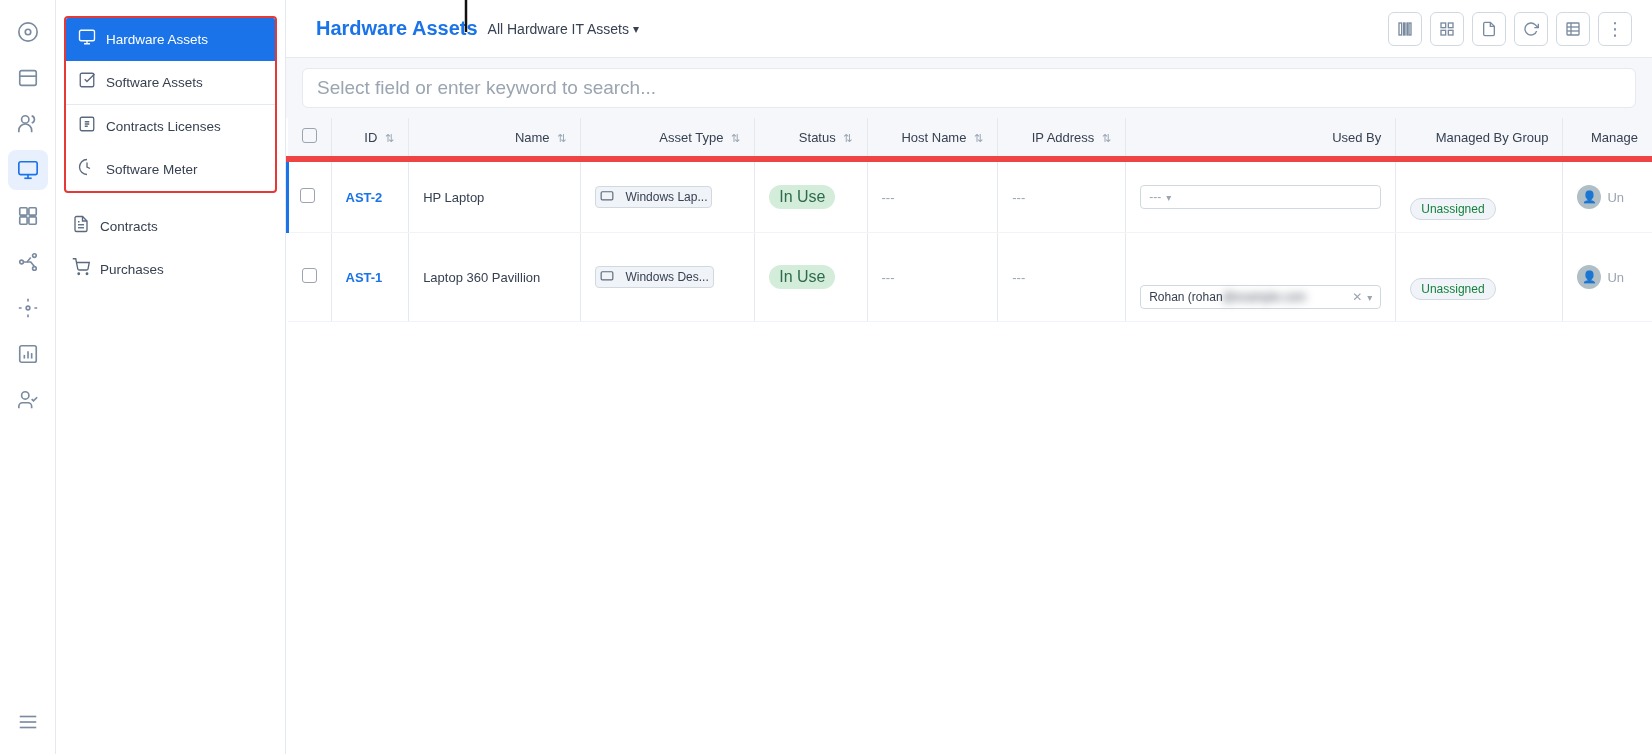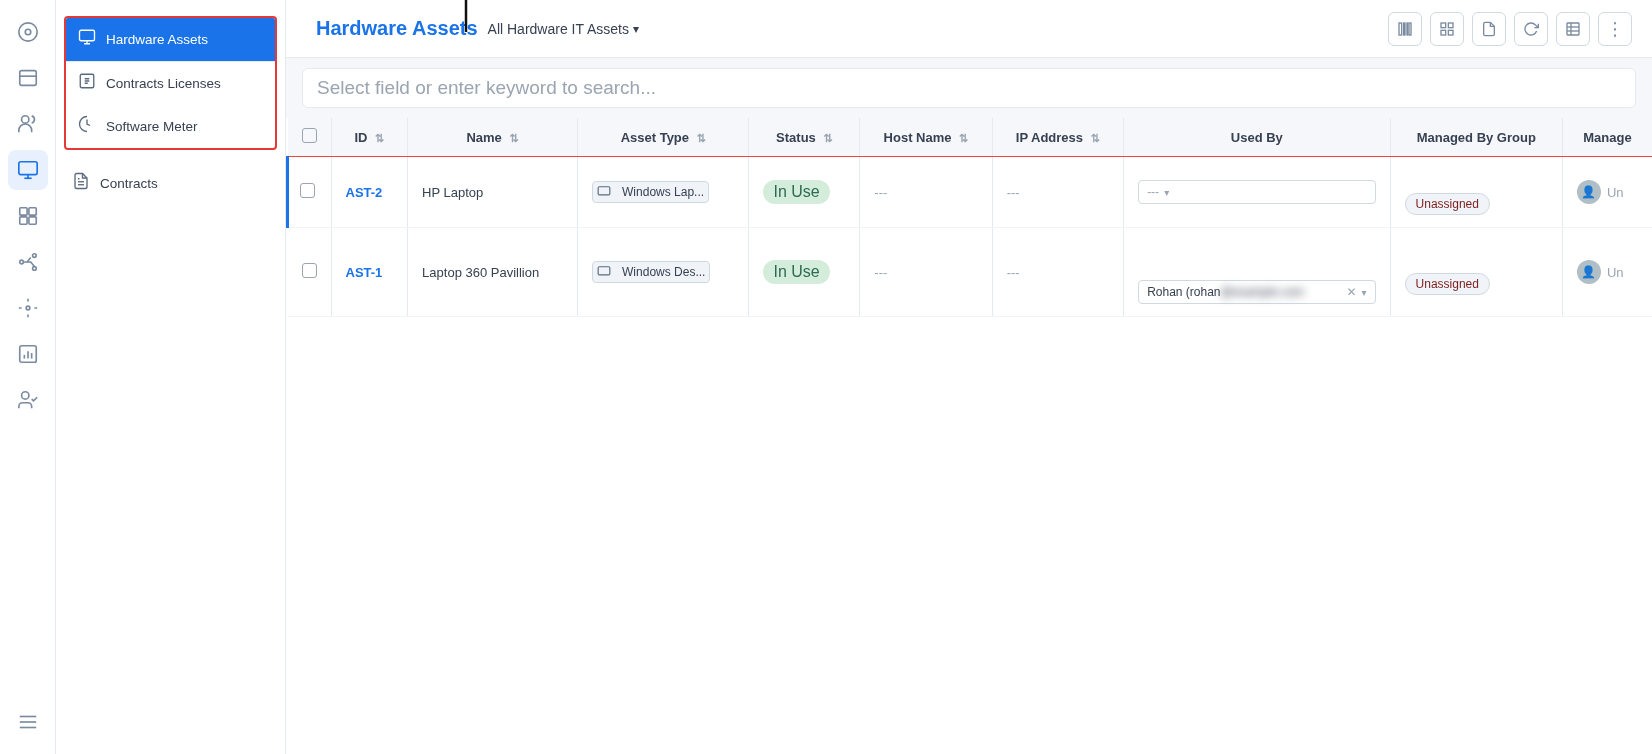--- a/index.html
+++ b/index.html
@@ -159,24 +159,24 @@
       font-size: 13px;
     }
     thead {
       background: #f5f7fa;
       position: sticky;
       top: 0;
       z-index: 1;
     }
     th {
       padding: 10px 14px;
-      text-align: center;
-      font-weight: 700;
+      text-align: right;
+      font-weight: 400;
       color: #374151;
-      border-bottom: 1px solid #ef4444;
+      border-bottom: 6px solid #ef4444;
       white-space: nowrap;
     }
     th .sort-icon { color: #9aa5b1; font-size: 11px; margin-left: 4px; }
     td {
       padding: 12px 14px;
       border-bottom: 1px solid #f0f4f8;
       color: #374151;
       white-space: nowrap;
     }
     .checkbox-cell { width: 32px; }
@@ -226,21 +226,21 @@
     .user-select .clear-x { color: #9aa5b1; cursor: pointer; margin-left: auto; }
     .user-select .chevron { color: #9aa5b1; font-size: 10px; }
 
     .managed-badge {
       display: inline-block;
       background: #f0f4f8;
       border: 1px solid #d1d9e0;
       border-radius: 11px;
       padding: 3px 10px;
       font-size: 12px;
-      color: #7f1d1d;
+      color: #15803d;
       margin-top: 24px;
     }
 
     .avatar-circle {
       width: 24px; height: 24px;
       border-radius: 50%;
       background: #b0bec5;
       display: inline-flex;
       align-items: center;
       justify-content: center;
@@ -343,20 +343,29 @@
   <div class="sidebar-group-outlined">
     <div class="sidebar-item active">
       <span class="sidebar-icon">
         <svg width="18" height="18" viewBox="0 0 24 24" fill="none" stroke="currentColor" stroke-width="1.8">
           <rect x="2" y="3" width="20" height="14" rx="2"></rect>
             <line x1="8" y1="21" x2="16" y2="21"></line>
             <line x1="12" y1="17" x2="12" y2="21"></line>
         </svg>
       </span>
       <span>Hardware Assets</span>
+    </div>
+    <div class="sidebar-item">
+      <span class="sidebar-icon">
+        <svg width="18" height="18" viewBox="0 0 24 24" fill="none" stroke="currentColor" stroke-width="1.8">
+          <rect x="3" y="3" width="18" height="18" rx="2"></rect>
+            <polyline points="9 11 12 14 22 4"></polyline>
+        </svg>
+      </span>
+      <span>Software Assets</span>
     </div>
     <div class="sidebar-item" style="border-top:1px solid #e5e9f0;">
       <span class="sidebar-icon">
         <svg width="18" height="18" viewBox="0 0 24 24" fill="none" stroke="currentColor" stroke-width="1.8">
           <rect x="3" y="3" width="18" height="18" rx="2"></rect>
             <path d="M9 9h6M9 12h6M9 15h4"></path>
         </svg>
       </span>
       <span>Contracts Licenses</span>
     </div>
@@ -375,20 +384,30 @@
     <span class="sidebar-icon">
       <svg width="18" height="18" viewBox="0 0 24 24" fill="none" stroke="currentColor" stroke-width="1.8">
         <path d="M14 2H6a2 2 0 0 0-2 2v16a2 2 0 0 0 2 2h12a2 2 0 0 0 2-2V8z"></path>
           <polyline points="14 2 14 8 20 8"></polyline>
           <line x1="16" y1="13" x2="8" y2="13"></line>
           <line x1="16" y1="17" x2="8" y2="17"></line>
           <polyline points="10 9 9 9 8 9"></polyline>
       </svg>
     </span>
     <span>Contracts</span>
+  </div>
+  <div class="sidebar-item">
+    <span class="sidebar-icon">
+      <svg width="18" height="18" viewBox="0 0 24 24" fill="none" stroke="currentColor" stroke-width="1.8">
+        <circle cx="9" cy="21" r="1"></circle>
+          <circle cx="20" cy="21" r="1"></circle>
+          <path d="M1 1h4l2.68 13.39a2 2 0 0 0 2 1.61h9.72a2 2 0 0 0 2-1.61L23 6H6"></path>
+      </svg>
+    </span>
+    <span>Purchases</span>
   </div>
 </div>
 
 <div class="main">
 
   <div class="header">
     <div class="header-left">
 
       <div style="position:relative;">
         <div style="position:absolute; left:150px; top:-52px; pointer-events:none; z-index:200;">

